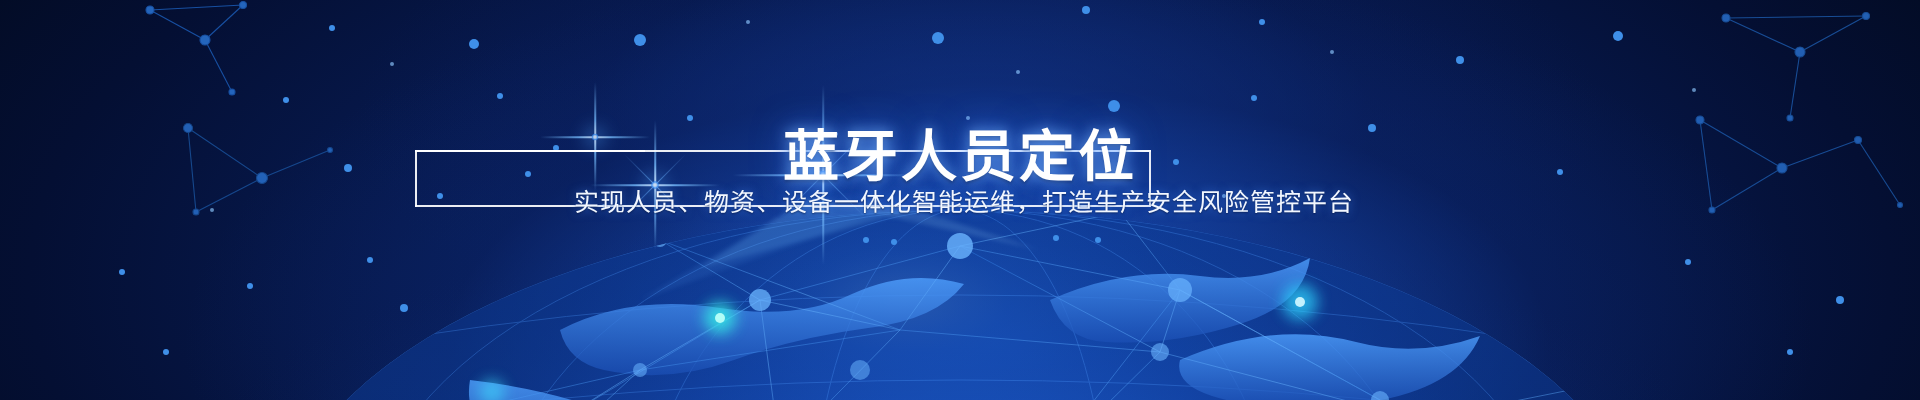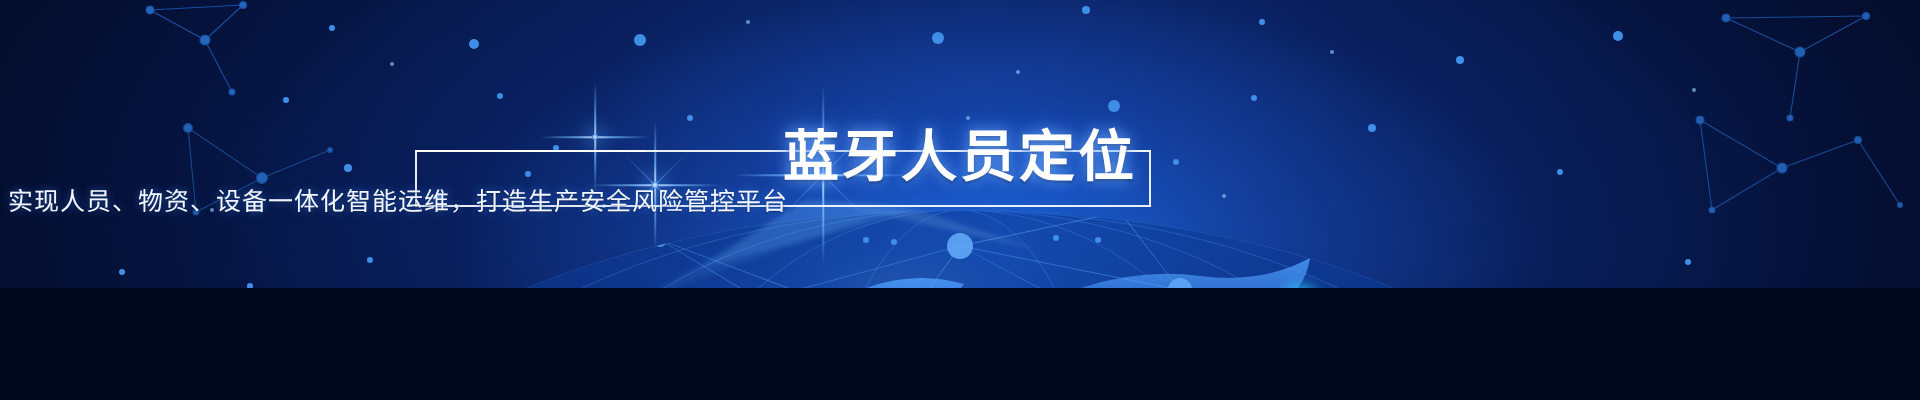--- a/index.html
+++ b/index.html
@@ -5,28 +5,27 @@
 <style>
   html,body{margin:0;padding:0;background:#02081c;}
   body{
     font-family:"Liberation Sans","DejaVu Sans",sans-serif;
     -webkit-font-smoothing:antialiased;
   }
 
   
   .banner{
     position:relative;
-    width:1920px;height:288px;
+    width:1920px;height:400px;
     overflow:hidden;
     background:
       radial-gradient(ellipse 1100px 520px at 52% 86%, #1d63d8 0%, rgba(22,70,170,.72) 26%, rgba(11,36,104,.40) 50%, rgba(4,13,48,0) 74%),
       radial-gradient(ellipse 820px 360px at 51% 30%, rgba(26,72,176,.55) 0%, rgba(10,30,92,.28) 48%, rgba(3,10,38,0) 76%),
       radial-gradient(ellipse 1500px 760px at 50% 70%, #0b2a7a 0%, #071a50 38%, #040f33 62%, #020a1e 82%),
       linear-gradient(180deg,#020718 0%,#030c26 42%,#041336 72%,#03102e 100%);
-    font-family: Liberation Serif, serif;
   }
   .layer{position:absolute;inset:0;}
   .layer.svg svg{display:block;width:1920px;height:400px;}
 
   
   .title-block{
     position:absolute;left:0;top:0;width:1920px;height:400px;
     pointer-events:none;
   }
   .frame{
@@ -60,20 +59,21 @@
     color:#ffffff;
     text-shadow:
       0 0 14px rgba(120,180,255,.85),
       0 0 34px rgba(50,120,255,.65),
       0 2px 3px rgba(0,10,40,.55);
     white-space:nowrap;
     pointer-events:auto;
   }
   .sub-title{
     position:absolute;left:0;right:0;top:160px;
+    text-align:center;
     font-size:25px;line-height:34px;
     letter-spacing:1px;
     color:#f2f7ff;
     text-shadow:0 0 10px rgba(70,140,255,.6),0 1px 2px rgba(0,8,34,.6);
     white-space:nowrap;
     pointer-events:auto;
     padding-left:8px;
   }
 
   

